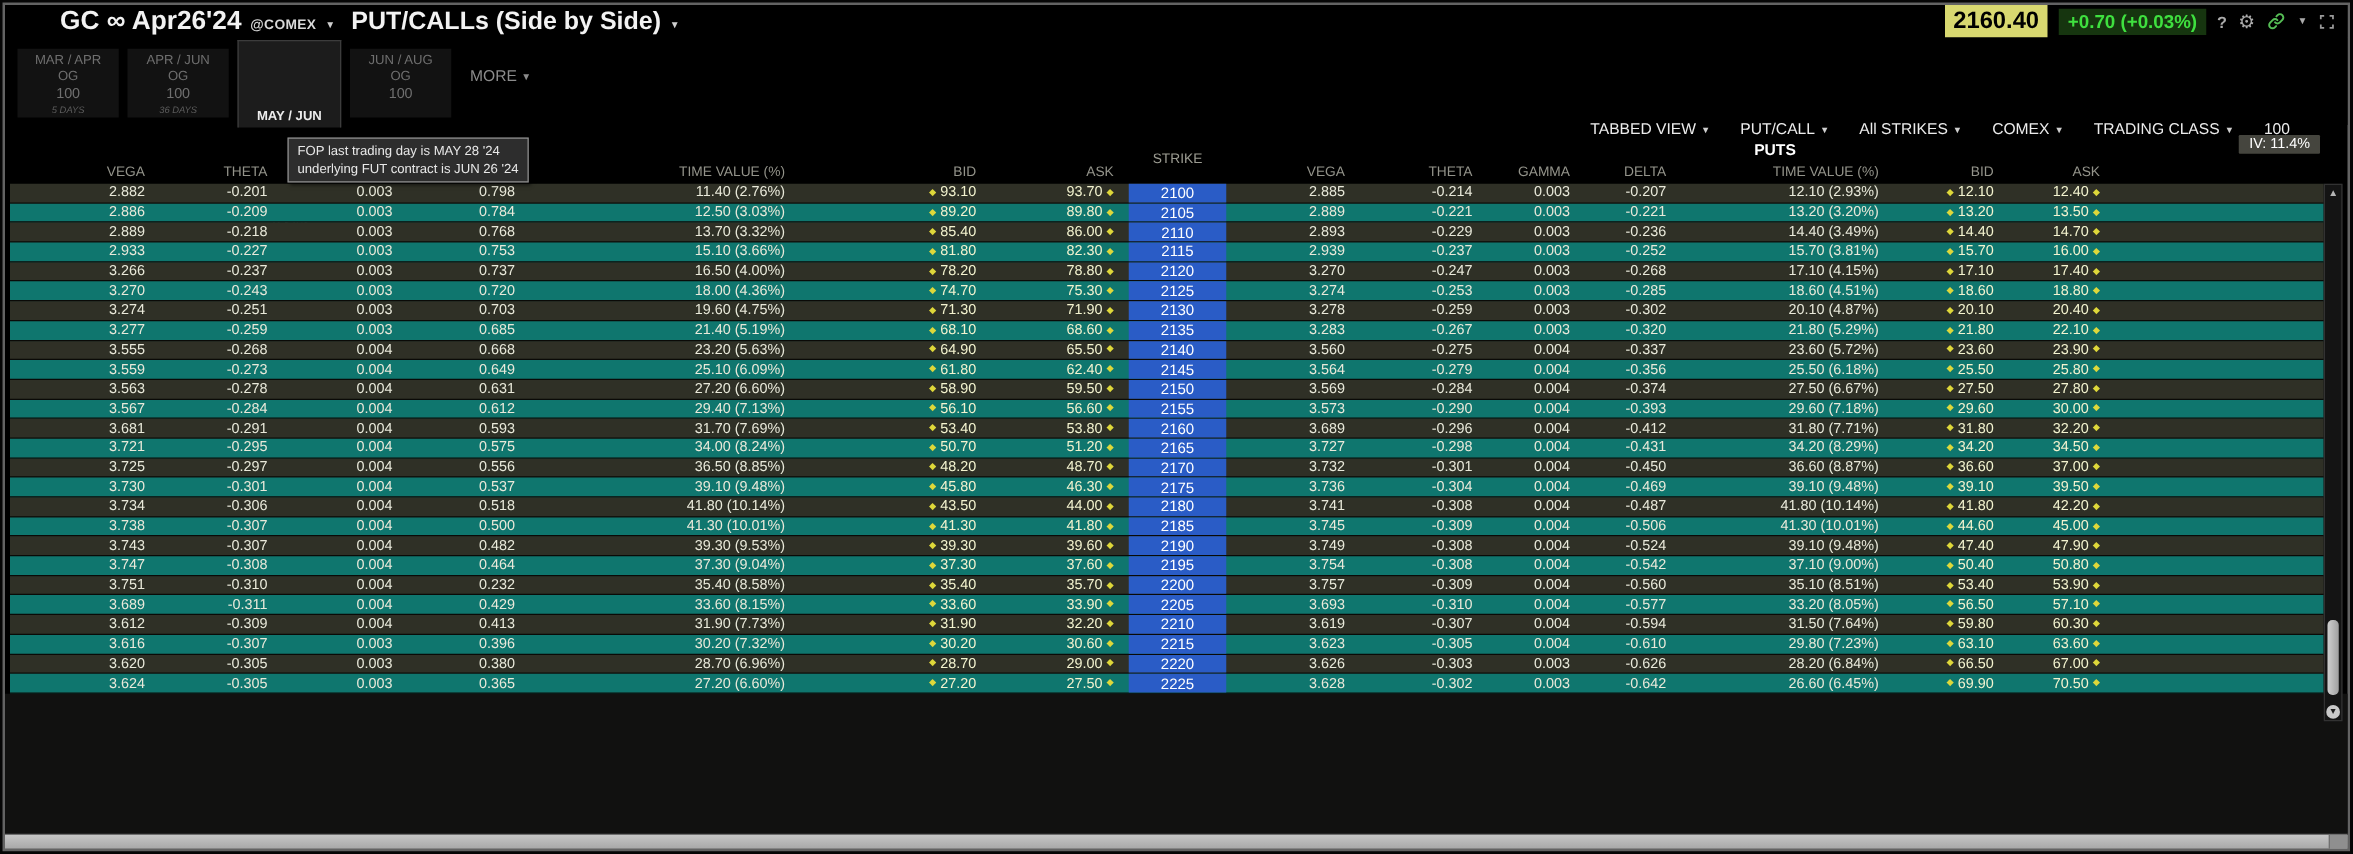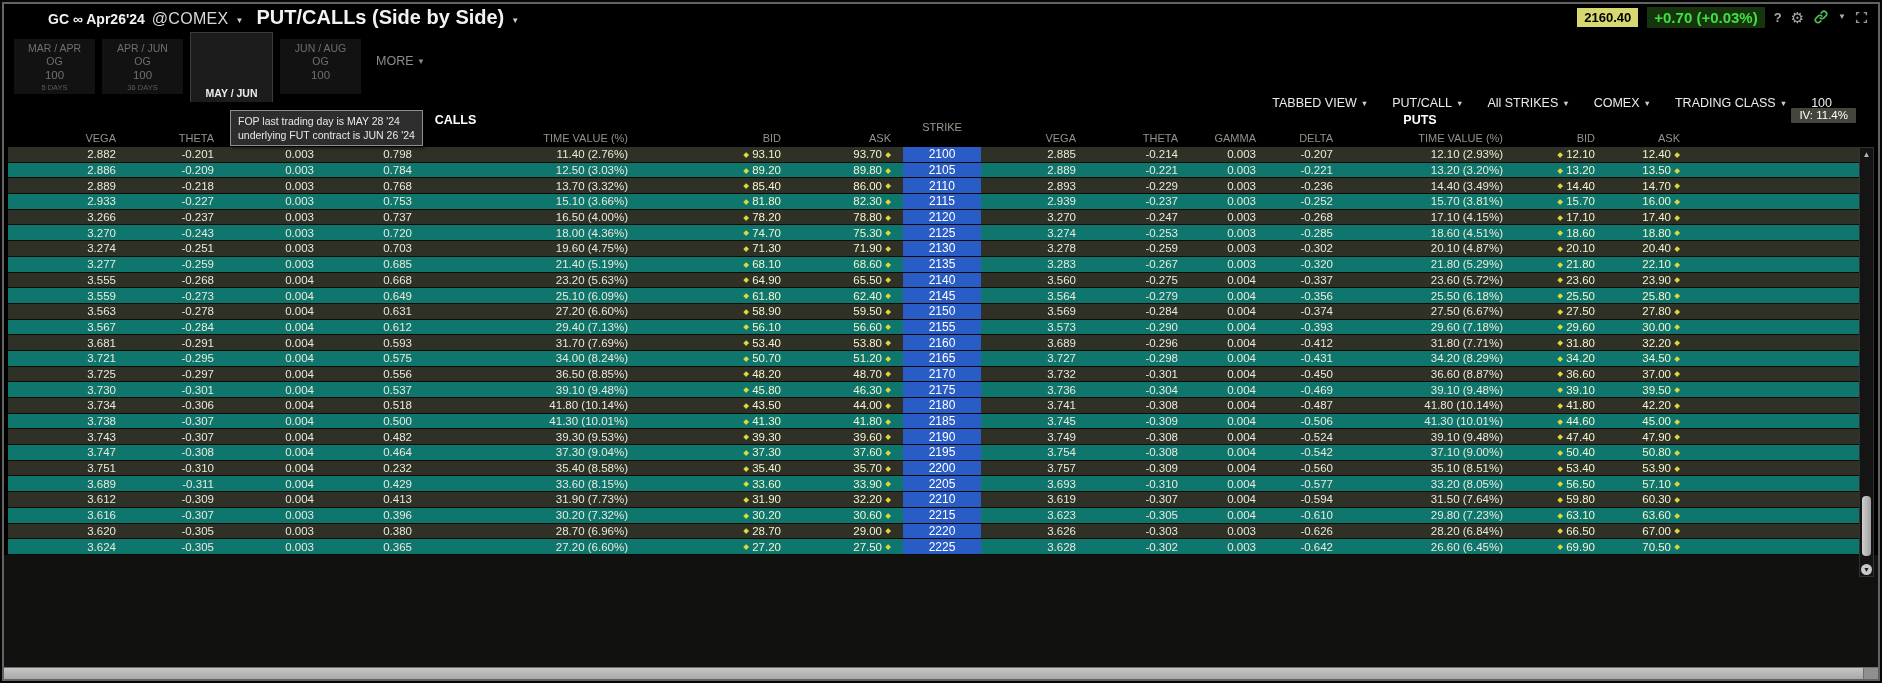--- a/index.html
+++ b/index.html
@@ -2,39 +2,39 @@
 <html><head>
 <meta charset="utf-8">
 <style>
   html,body{margin:0;padding:0;width:1882px;height:683px;background:#060606;overflow:hidden;
     font-family:"Liberation Sans","DejaVu Sans",sans-serif;-webkit-font-smoothing:antialiased;}
   .window{position:absolute;inset:2px;border:2px solid #636363;background:#000;}
 
   
   .titlebar{position:absolute;left:0;top:0;right:0;height:26px;background:#000;display:flex;align-items:center;}
   .title-left{display:flex;align-items:baseline;gap:7px;padding-left:44px;white-space:nowrap;}
-  .t-contract{color:#f2f2f2;font-weight:bold;font-size:14px;}
-  .t-exch{color:#d9d9d9;font-weight:normal;font-size:16px;letter-spacing:.3px;text-align:right;}
+  .t-contract{color:#f2f2f2;font-weight:bold;font-size:21px;}
+  .t-exch{color:#d9d9d9;font-weight:bold;font-size:11px;letter-spacing:.3px;text-align:right;}
   .chev{color:#cfcfcf;font-size:8px;position:relative;top:-1px;}
   .t-view{color:#f2f2f2;font-weight:bold;font-size:20px;margin-left:6px;}
   .title-right{margin-left:auto;display:flex;align-items:center;gap:9px;padding-right:10px;}
-  .price-badge{background:#d8d870;color:#000;font-weight:bold;font-size:13px;padding:2px 7px;}
+  .price-badge{background:#d8d870;color:#000;font-weight:bold;font-size:19px;padding:2px 7px;}
   .change-badge{background:#16350f;color:#3fe03f;font-weight:bold;font-size:15px;padding:2px 7px;}
   .tb-icon{color:#ababab;font-size:13px;font-weight:bold;line-height:1;cursor:default;}
   .tb-icon.gear{font-size:15px;}
   .tb-icon.small-chev{font-size:8px;}
   .tb-icon svg{display:block;}
 
   
   .tabstrip{position:absolute;left:0;top:26px;right:0;height:70px;background:#000;}
   .tabs{position:absolute;left:10px;top:0;display:flex;align-items:flex-start;}
   .tab{width:81px;margin-right:7px;margin-top:9px;height:52px;background:#121212;text-align:center;padding-top:3px;cursor:pointer;}
   .tab .t1,.tab .t2{font-size:10.5px;color:#6f6f6f;line-height:13px;}
   .tab .t3{font-size:11.5px;color:#6f6f6f;line-height:14px;}
-  .tab .t4{font-size:7.5px;color:#5c5c5c;line-height:11px;}
+  .tab .t4{font-size:7.5px;font-style:italic;color:#5c5c5c;line-height:11px;}
   .tab.active{margin-top:2px;height:63px;background:#1c1c1c;border:1px solid #3c3c3c;border-bottom:none;padding-top:6px;}
   .tab.active .t1,.tab.active .t2{color:#ececec;font-weight:bold;margin-top:48px;}
   .tab.active .t3{color:#fff;font-weight:bold;}
   .more-btn{margin-top:24px;margin-left:8px;color:#8c8c8c;font-size:12.5px;white-space:nowrap;cursor:pointer;}
   .more-btn .chev{color:#8c8c8c;}
 
   
   .tooltip{position:absolute;left:226px;top:80px;z-index:9;background:#2d2d2d;border:1px solid #8f8f8f;
     color:#e8e8e8;font-size:10.5px;line-height:14px;padding:3px 7px;white-space:nowrap;box-shadow:2px 2px 3px rgba(0,0,0,.6);}
 
@@ -149,21 +149,20 @@
   <div class="controls">
     <span class="ctrl"><span>TABBED VIEW</span><span class="cchev">▼</span></span>
     <span class="ctrl"><span>PUT/CALL</span><span class="cchev">▼</span></span>
     <span class="ctrl"><span>All STRIKES</span><span class="cchev">▼</span></span>
     <span class="ctrl"><span>COMEX</span><span class="cchev">▼</span></span>
     <span class="ctrl"><span>TRADING CLASS</span><span class="cchev">▼</span></span>
     <span class="ctrl-val">100</span>
   </div>
   <div class="iv-badge">IV: 11.4%</div>
 
-  <div class="zone-label calls-label">CALLS</div>
   <div class="zone-label puts-label">PUTS</div>
   <div class="strike-label">STRIKE</div>
   <div class="hgrid calls-h grid-calls">
       <span class="hcell">VEGA</span>
       <span class="hcell">THETA</span>
       <span class="hcell">GAMMA</span>
       <span class="hcell">DELTA</span>
       <span class="hcell">TIME VALUE (%)</span>
       <span class="hcell">BID</span>
       <span class="hcell">ASK</span>

